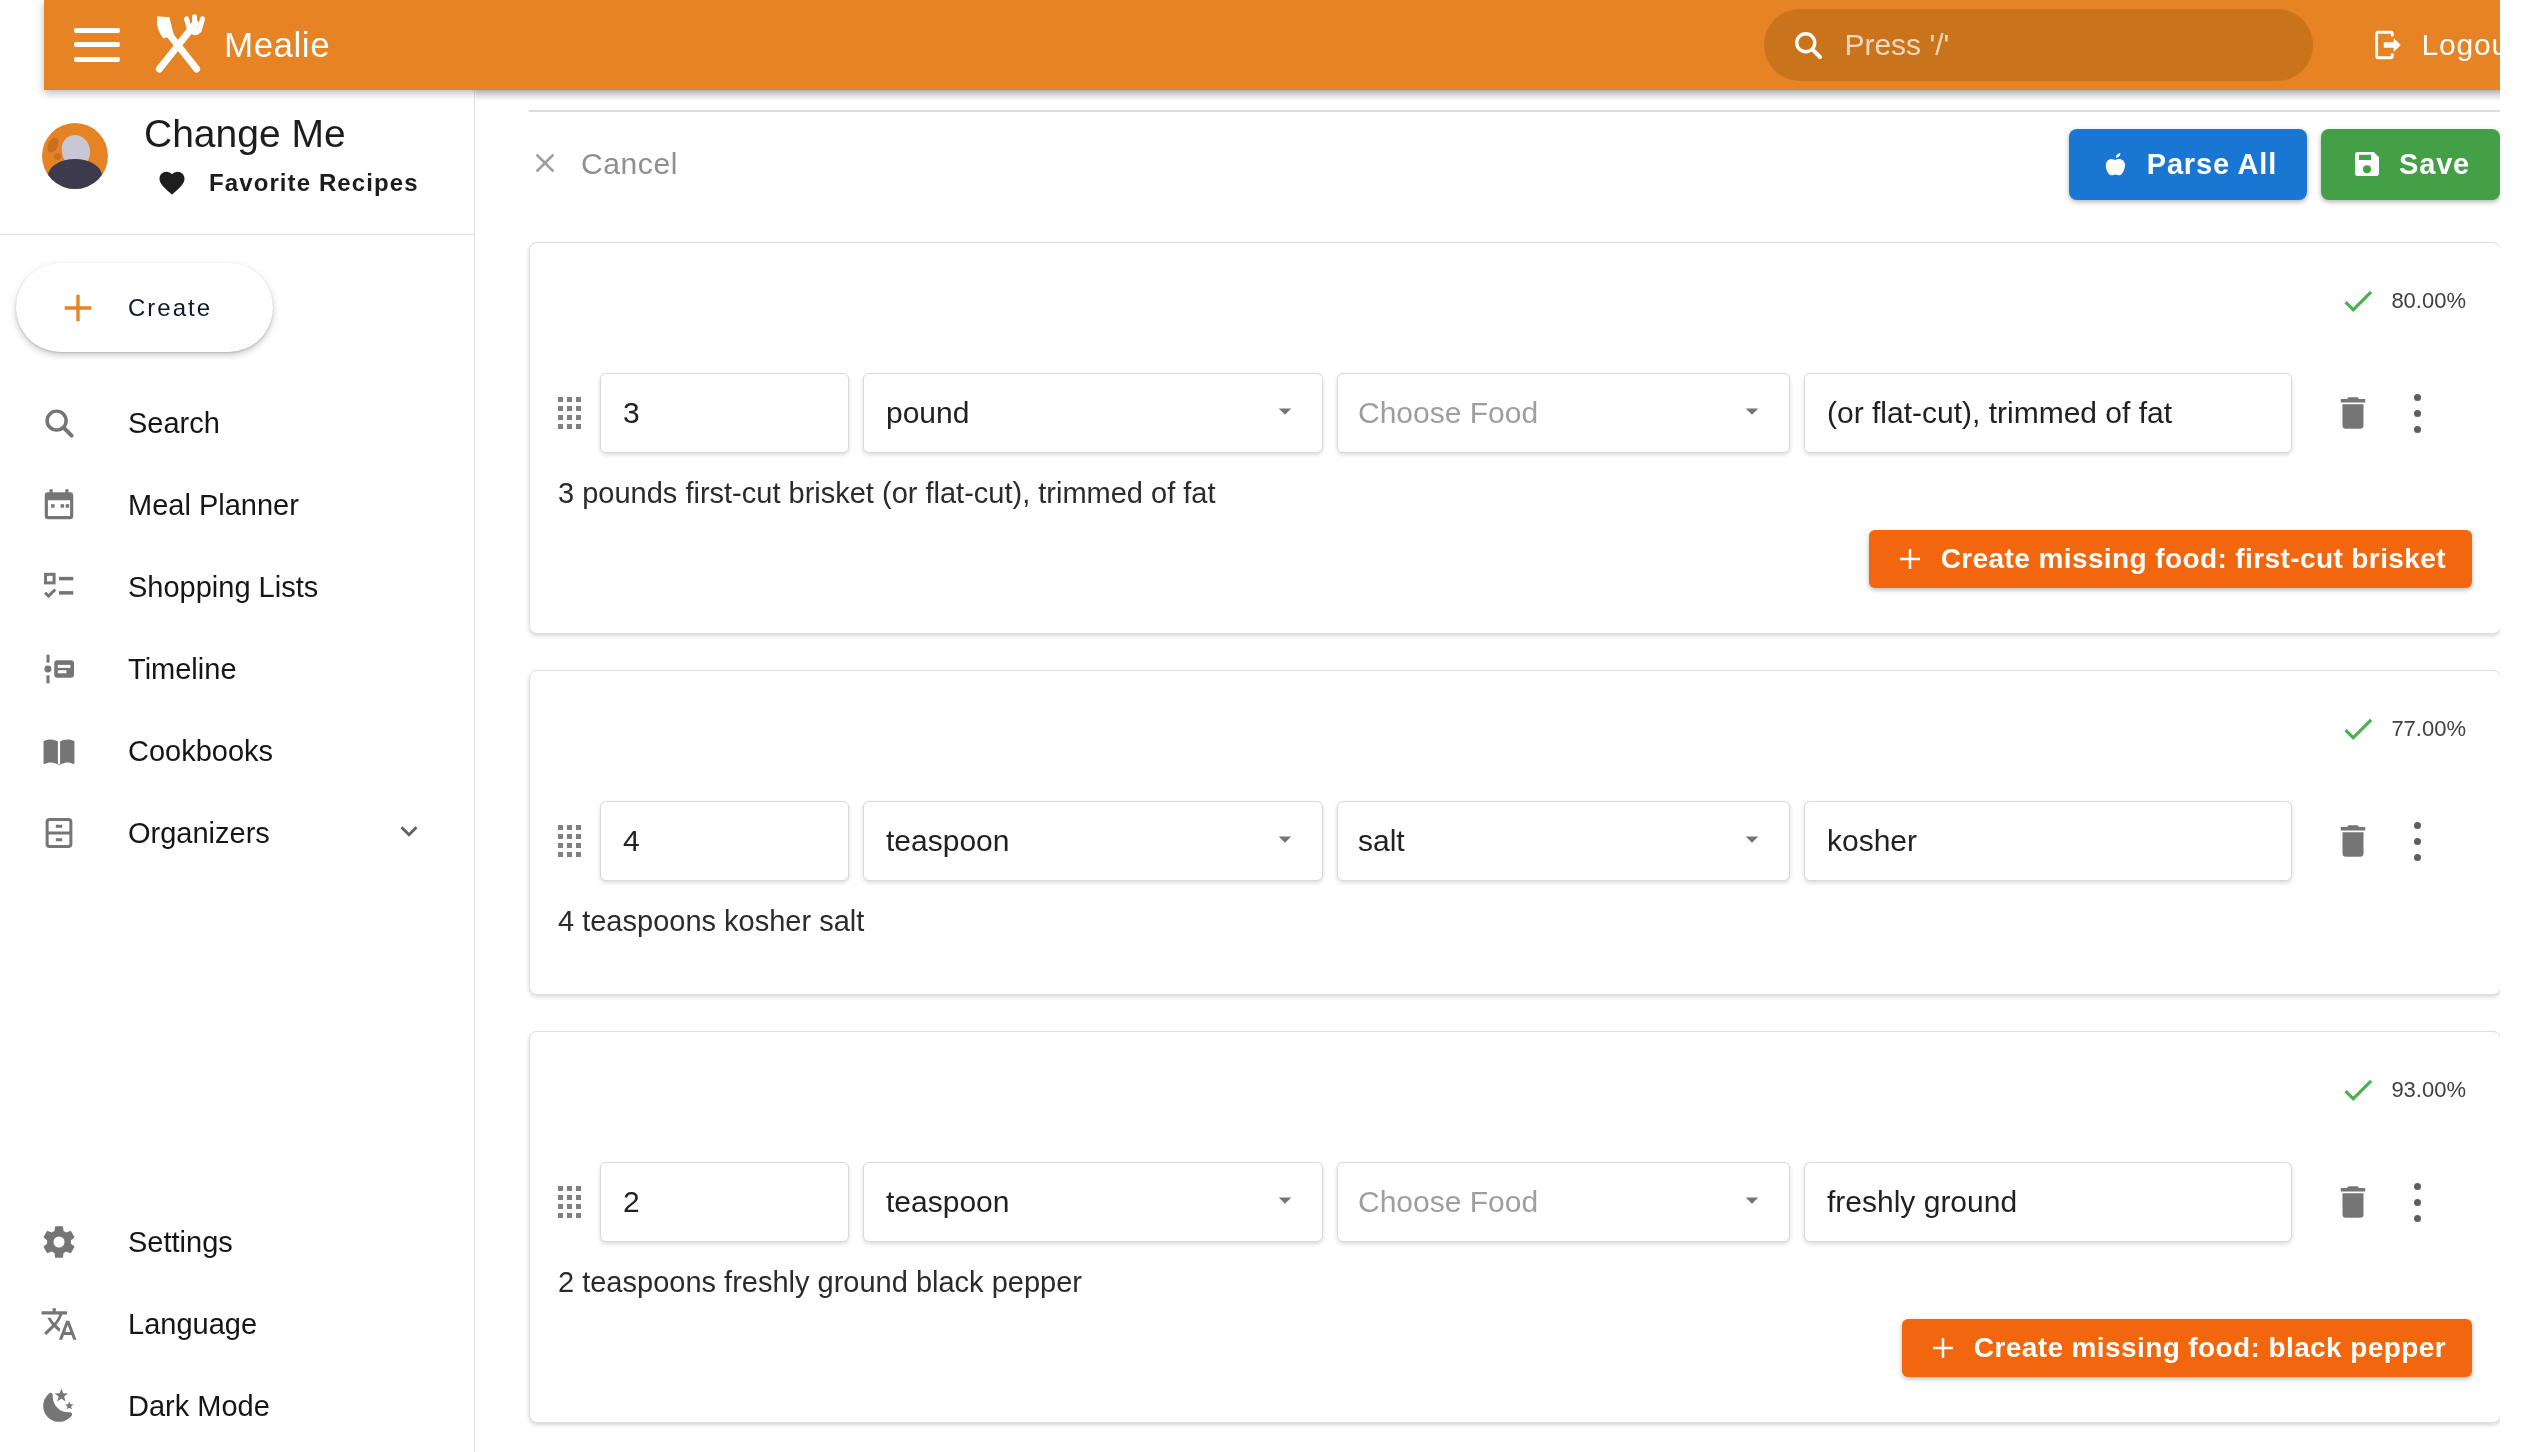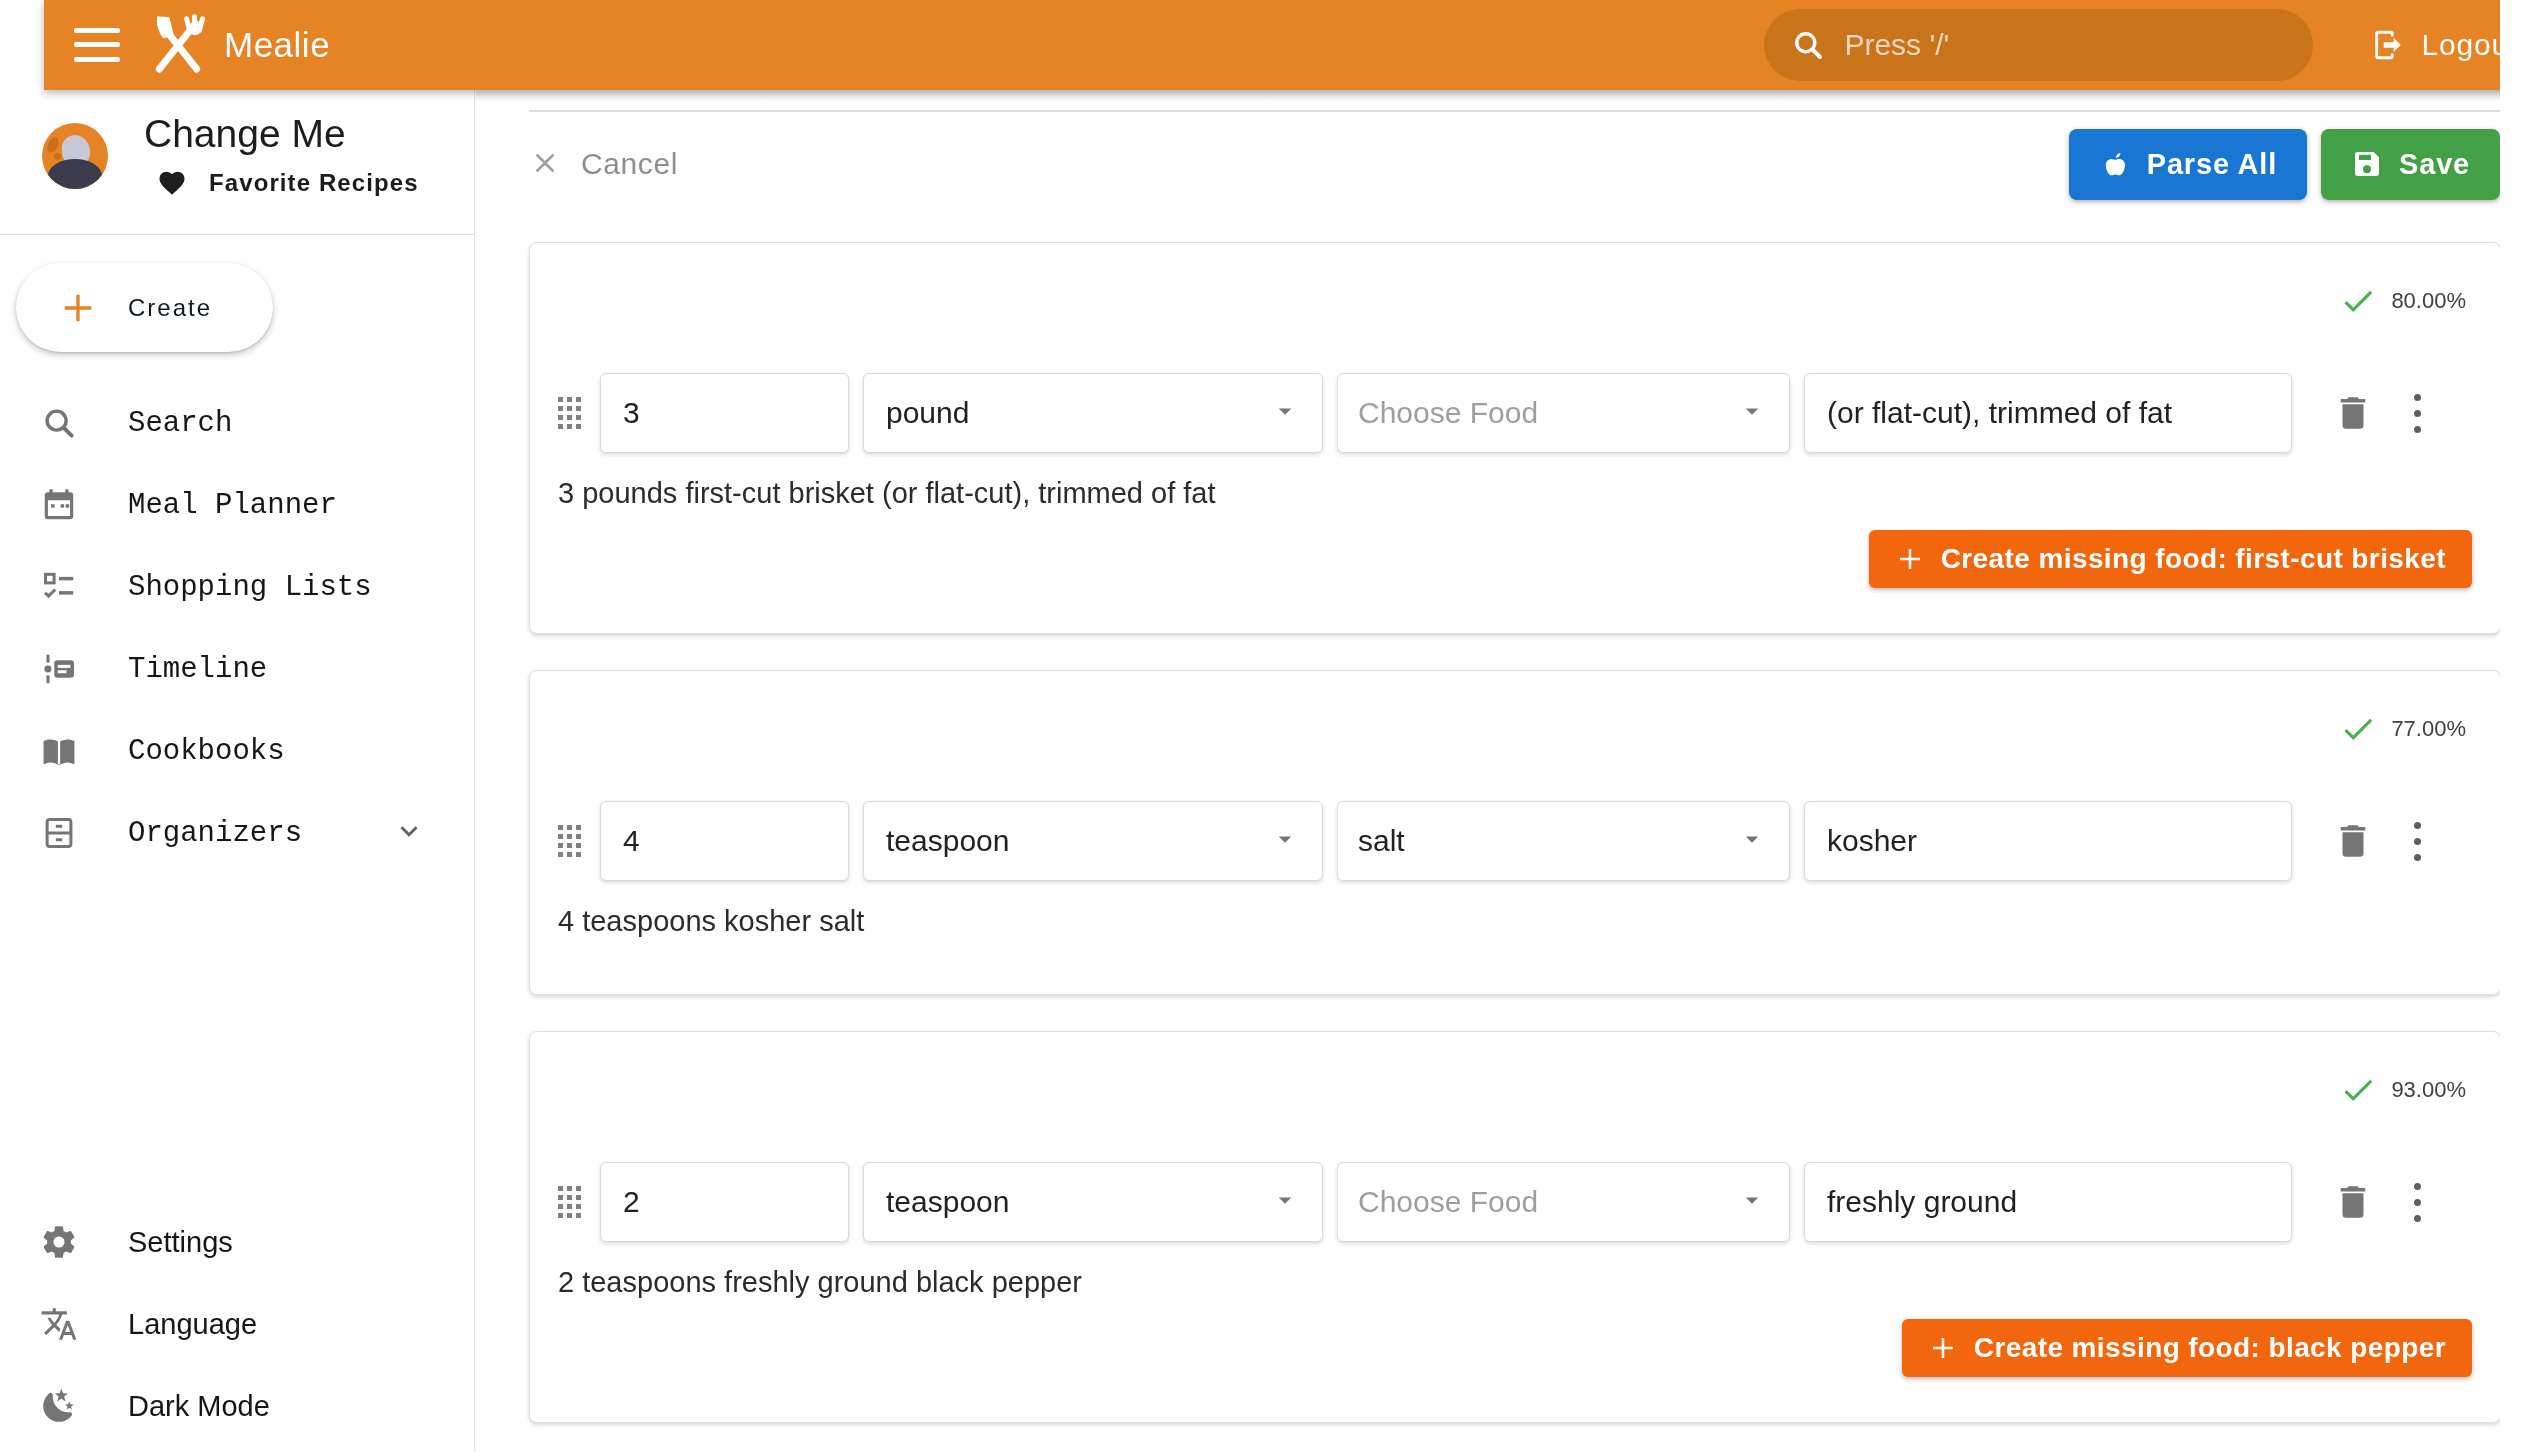--- a/index.html
+++ b/index.html
@@ -37,21 +37,21 @@
   .avatar .leaf2 { left:12px; top:30px; width:7px; height:7px; }
   .user-name { position:absolute; left:144px; top:22px; font-size:39px; color:#1C1C1C; }
   .favorites-row { position:absolute; left:157px; top:78px; display:flex; align-items:center; gap:22px; cursor:pointer;text-align:right; }
   .favorites-row svg { width:30px; height:30px; }
   .favorites-label { font-size:24px; font-weight:700; color:#1C1C1C; letter-spacing:1.1px; }
   .sidebar-divider { height:1px; background:#E0E0E0; margin-top:0; }
   .create-btn { margin:28px 0 0 16px; width:257px; height:89px; border-radius:45px; background:#fff;
     box-shadow:0 3px 7px rgba(0,0,0,0.22), 0 1px 2px rgba(0,0,0,0.14); display:flex; align-items:center; padding-left:42px; cursor:pointer; }
   .create-btn svg { width:40px; height:40px; }
   .create-label { margin-left:30px; font-size:24px; font-weight:500; letter-spacing:2px; color:#0f172a; }
-  .nav-list { margin-top:30px;font-family:Liberation Mono, monospace; }
+  .nav-list { margin-top:30px; }
   .nav-item { height:82px; display:flex; align-items:center; padding-left:40px; cursor:pointer; position:relative; }
   .nav-item svg { width:38px; height:38px; flex:none; }
   .nav-label { margin-left:50px; font-size:29px; color:#161616; }
   .nav-chevron { position:absolute; right:48px; }
   .nav-chevron svg { width:34px; height:34px; }
   .sidebar-footer { position:absolute; bottom:6px; left:0; width:100%; }
 
   
   .main { position:absolute; top:90px; left:476px; width:2025px; height:1363px; background:#fff; overflow:hidden; }
   .main::before { content:""; position:absolute; top:0; left:0; width:100%; height:12px;

